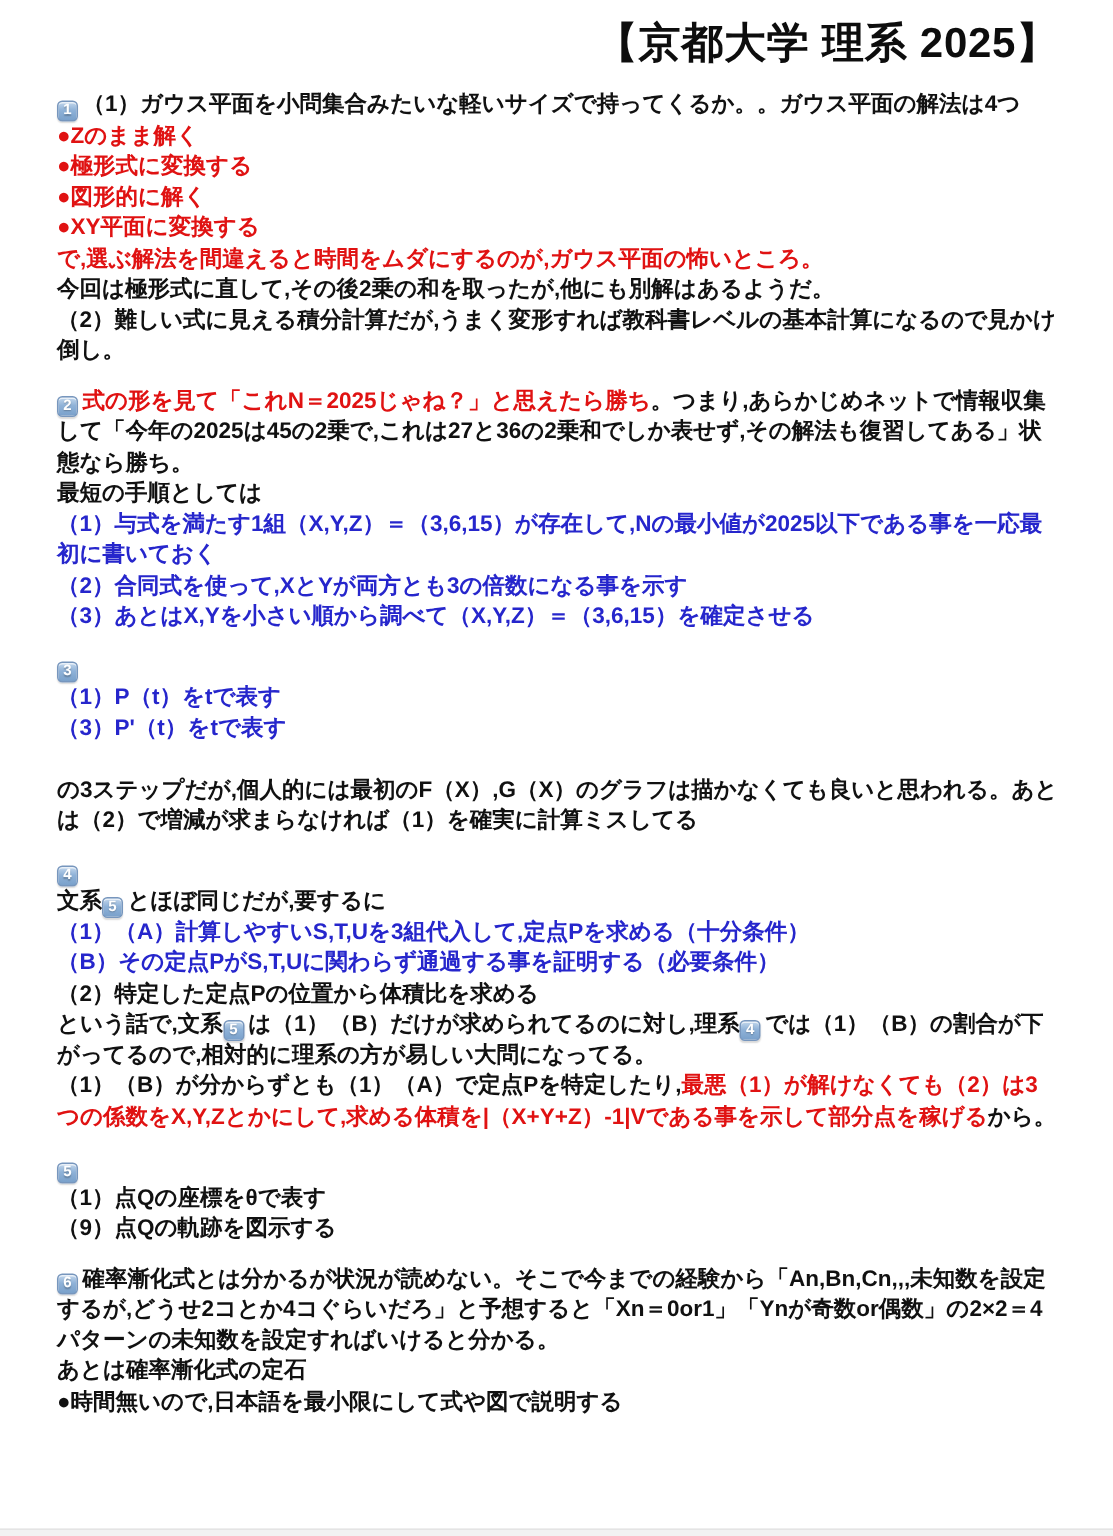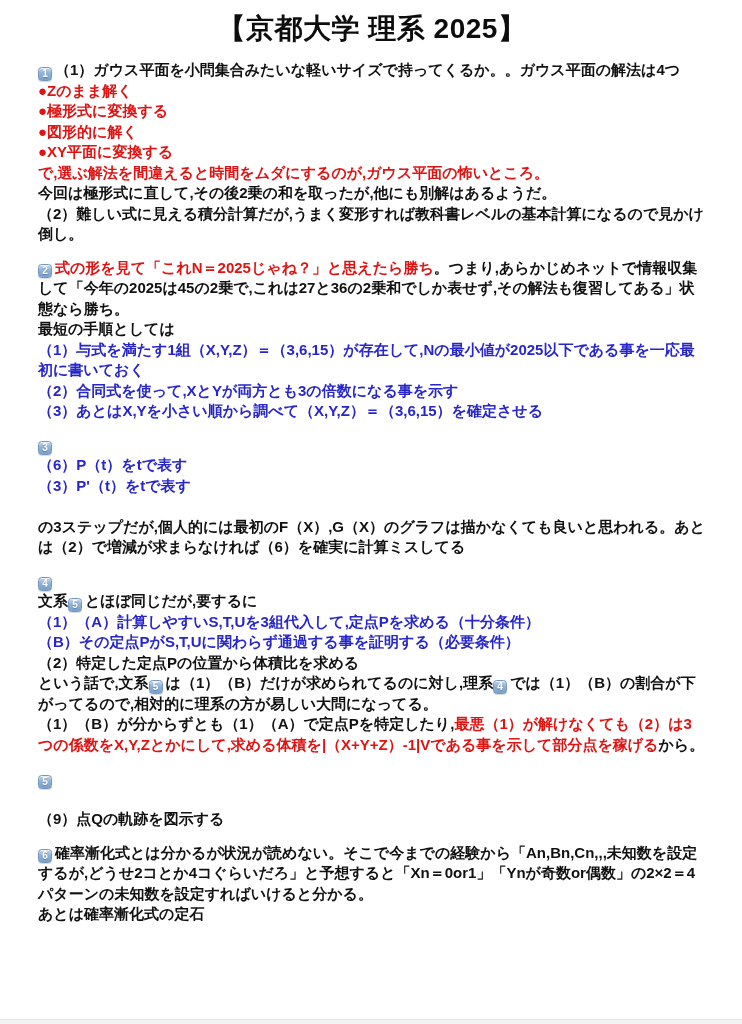--- a/index.html
+++ b/index.html
@@ -10,21 +10,21 @@
     overflow: hidden;
     font-family: "Liberation Sans", "DejaVu Sans", sans-serif;
   }
   .page {
     position: relative;
     width: 742px; height: 1024px;
     padding: 8px 36px 0 38px;
   }
   .doc-title {
     margin: 2px 0 12px 0;
-    text-align: center;
+    text-align: right;
     font-size: 28px;
     font-weight: 700;
     color: #0d0d0d;
     letter-spacing: 0.5px;
   }
   .para {
     font-size: 15px;
     line-height: 20.5px;
     font-weight: 700;
     color: var(--black, #111);
@@ -61,19 +61,19 @@
   }
 </style>
 </head>
 <body>
 
 <div class="page">
   <h1 class="doc-title">【京都大学 理系 2025】</h1>
 
   <div class="para"><span class="badge">1</span><span class="c-black">（1）ガウス平面を小問集合みたいな軽いサイズで持ってくるか。。ガウス平面の解法は4つ</span><br><span class="c-red">●Zのまま解く</span><br><span class="c-red">●極形式に変換する</span><br><span class="c-red">●図形的に解く</span><br><span class="c-red">●XY平面に変換する</span><br><span class="c-red">で,選ぶ解法を間違えると時間をムダにするのが,ガウス平面の怖いところ。</span><br><span class="c-black">今回は極形式に直して,その後2乗の和を取ったが,他にも別解はあるようだ。</span><br><span class="c-black">（2）難しい式に見える積分計算だが,うまく変形すれば教科書レベルの基本計算になるので見かけ倒し。</span></div>
   <div class="para"><span class="badge">2</span><span class="c-red">式の形を見て「これN＝2025じゃね？」と思えたら勝ち</span><span class="c-black">。つまり,あらかじめネットで情報収集して「今年の2025は45の2乗で,これは27と36の2乗和でしか表せず,その解法も復習してある」状態なら勝ち。</span><br><span class="c-black">最短の手順としては</span><br><span class="c-blue">（1）与式を満たす1組（X,Y,Z）＝（3,6,15）が存在して,Nの最小値が2025以下である事を一応最初に書いておく</span><br><span class="c-blue">（2）合同式を使って,XとYが両方とも3の倍数になる事を示す</span><br><span class="c-blue">（3）あとはX,Yを小さい順から調べて（X,Y,Z）＝（3,6,15）を確定させる</span></div>
-  <div class="para"><span class="badge">3</span><br><span class="c-blue">（6）P（t）をtで表す</span><br><span class="c-blue">（3）P'（t）をtで表す</span><br><br><span class="c-black">の3ステップだが,個人的には最初のF（X）,G（X）のグラフは描かなくても良いと思われる。あとは（2）で増減が求まらなければ（6）を確実に計算ミスしてる</span></div>
+  <div class="para"><span class="badge">3</span><br><span class="c-blue">（1）P（t）をtで表す</span><br><span class="c-blue">（3）P'（t）をtで表す</span><br><br><span class="c-black">の3ステップだが,個人的には最初のF（X）,G（X）のグラフは描かなくても良いと思われる。あとは（2）で増減が求まらなければ（1）を確実に計算ミスしてる</span></div>
   <div class="para"><span class="badge">4</span><br><span class="c-black">文系</span><span class="badge">5</span><span class="c-black">とほぼ同じだが,要するに</span><br><span class="c-blue">（1）（A）計算しやすいS,T,Uを3組代入して,定点Pを求める（十分条件）</span><br><span class="c-blue">（B）その定点PがS,T,Uに関わらず通過する事を証明する（必要条件）</span><br><span class="c-black">（2）特定した定点Pの位置から体積比を求める</span><br><span class="c-black">という話で,文系</span><span class="badge">5</span><span class="c-black">は（1）（B）だけが求められてるのに対し,理系</span><span class="badge">4</span><span class="c-black">では（1）（B）の割合が下がってるので,相対的に理系の方が易しい大問になってる。</span><br><span class="c-black">（1）（B）が分からずとも（1）（A）で定点Pを特定したり,</span><span class="c-red">最悪（1）が解けなくても（2）は3つの係数をX,Y,Zとかにして,求める体積を|（X+Y+Z）-1|Vである事を示して部分点を稼げる</span><span class="c-black">から。</span></div>
-  <div class="para"><span class="badge">5</span><br><br><span class="c-black">（9）点Qの軌跡を図示する</span><br></div>
-  <div class="para"><span class="badge">6</span><span class="c-black">確率漸化式とは分かるが状況が読めない。そこで今までの経験から「An,Bn,Cn,,,未知数を設定するが,どうせ2コとか4コぐらいだろ」と予想すると「Xn＝0or1」「Ynが奇数or偶数」の2×2＝4パターンの未知数を設定すればいけると分かる。</span><br><span class="c-black">あとは確率漸化式の定石</span><br><br><br><br></div>
+  <div class="para"><span class="badge">5</span><br><span class="c-black">（1）点Qの座標をθで表す</span><br><span class="c-black">（9）点Qの軌跡を図示する</span><br></div>
+  <div class="para"><span class="badge">6</span><span class="c-black">確率漸化式とは分かるが状況が読めない。そこで今までの経験から「An,Bn,Cn,,,未知数を設定するが,どうせ2コとか4コぐらいだろ」と予想すると「Xn＝0or1」「Ynが奇数or偶数」の2×2＝4パターンの未知数を設定すればいけると分かる。</span><br><span class="c-black">あとは確率漸化式の定石</span><br><span class="c-black">●時間無いので,日本語を最小限にして式や図で説明する</span><br><br><br></div>
 
   <div class="bottom-strip"></div>
 </div>
 
 </body></html>

